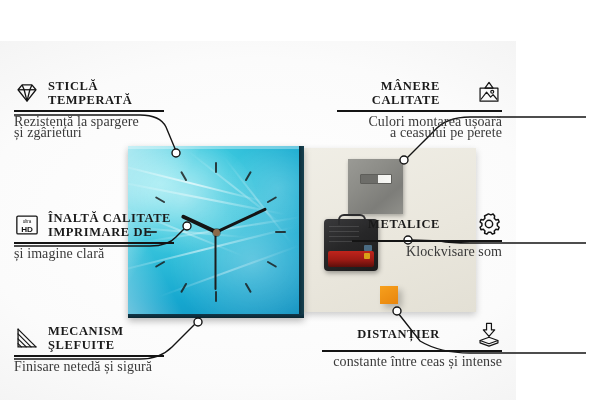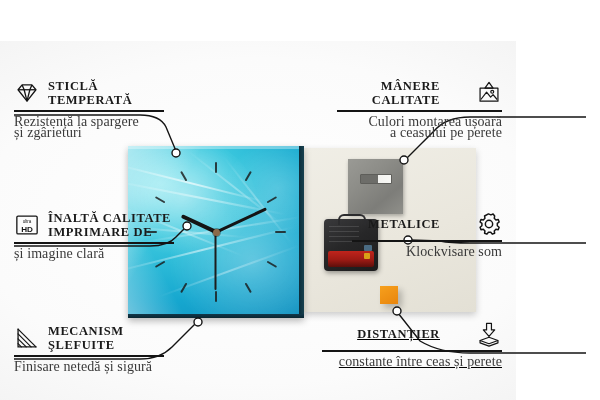--- a/index.html
+++ b/index.html
@@ -279,32 +279,32 @@
             <path d="M16 4.5 l3 1.2 2.6-1.1 1.9 2.4 -.5 2.8 2 2 2.8-.5 1.1 2.9 -2.2 1.8 0 2.8 2.2 1.8 -1.1 2.9 -2.8-.5 -2 2 .5 2.8 -2.9 1.1 -1.8-2.2 -2.8 0 -1.8 2.2 -2.9-1.1 .5-2.8 -2-2 -2.8.5 -1.1-2.9 2.2-1.8 0-2.8 -2.2-1.8 1.1-2.9 2.8.5 2-2 -.5-2.8z" transform="translate(-1,-1) scale(1.02)"></path>
             <circle cx="16" cy="16" r="4.5"></circle>
           </g>
         </svg>
       </span>
     </div>
     <div class="rule"></div>
     <div class="sub">Klockvisare som</div>
   </div>
 
-  <div class="callout right" style="right:14px;top:280px;width:180px;text-decoration:underline;">
+  <div class="callout right" style="right:14px;top:280px;width:180px;">
     <div class="hdrow">
       <span>
         <div class="title">DISTANȚIER</div>
       </span>
       <span class="ico">
         <svg viewBox="0 0 32 32" width="26" height="26">
           <g fill="none" stroke="#141414" stroke-width="1.5" stroke-linejoin="round">
             <path d="M13 3 h6 v8 h4 l-7 8 -7-8 h4 z"></path>
             <path d="M16 20 L5 24 L16 28 L27 24 Z"></path>
             <path d="M5 24 v3 l11 4 11-4 v-3"></path>
           </g>
         </svg>
       </span>
     </div>
     <div class="rule"></div>
-    <div class="sub">constante între ceas și perete</div>
+    <div class="sub">constante între ceas și intense</div>
   </div>
 
 </div>
 
 </body></html>

